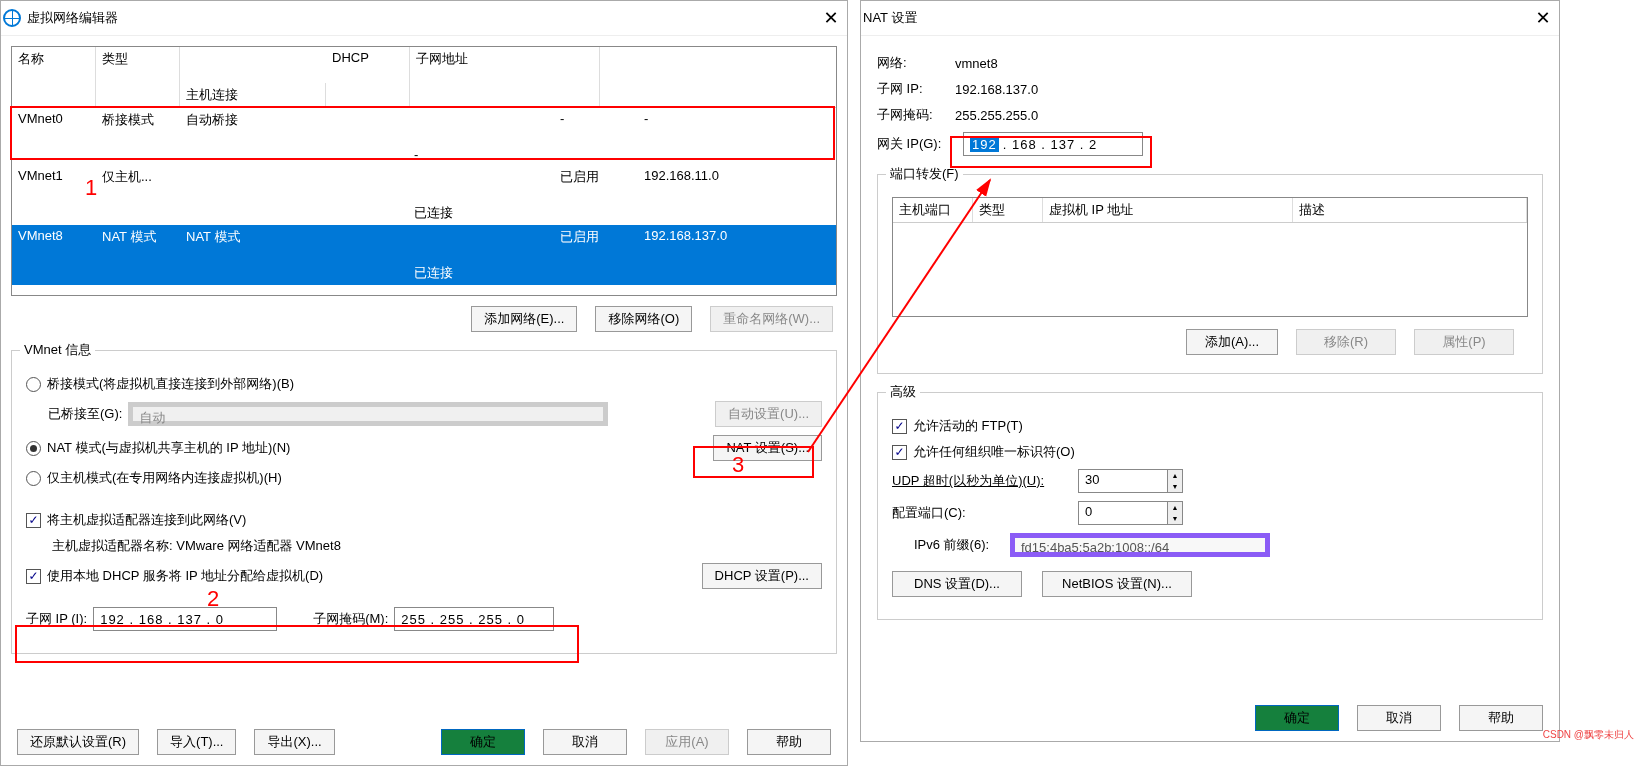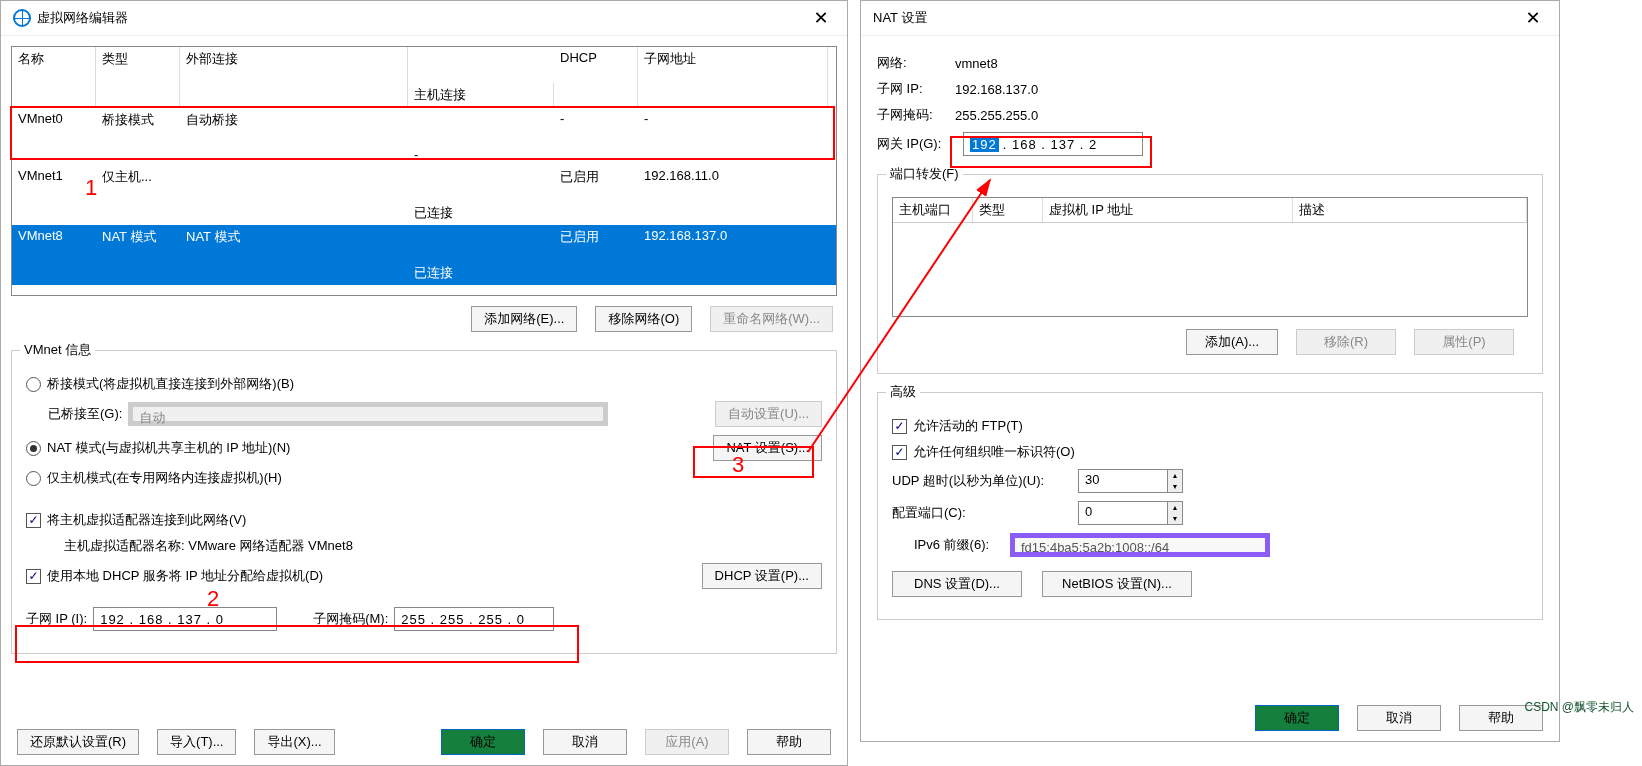--- a/index.html
+++ b/index.html
@@ -1,19 +1,19 @@
 <!DOCTYPE html>
 <html><head>
 <meta charset="utf-8">
 <style>
   * { box-sizing: border-box; font-family: "Microsoft YaHei", "Segoe UI", sans-serif; font-size: 13px; }
   body { margin: 0; background: #fff; width: 1642px; height: 766px; position: relative; }
   .dialog-l { position: absolute; left: 0; top: 0; width: 848px; height: 766px; border: 1px solid #aaa; background: #fff; }
   .dialog-r { position: absolute; left: 860px; top: 0; width: 700px; height: 742px; border: 1px solid #aaa; background: #fff; }
-  .titlebar { display: flex; align-items: center; justify-content: space-between; padding: 6px 12px; border-bottom: 1px solid #eee; }
+  .titlebar { display: flex; align-items: center; justify-content: space-between; padding: 6px 2px; border-bottom: 1px solid #eee; }
   .titlebar-left { display: flex; align-items: center; gap: 6px; }
   .globe-icon { width: 18px; height: 18px; border: 2px solid #0078d7; border-radius: 50%; position: relative; }
   .globe-icon::before { content: ""; position: absolute; left: 0; right: 0; top: 50%; height: 0; border-top: 1.5px solid #0078d7; }
   .globe-icon::after { content: ""; position: absolute; top: 0; bottom: 0; left: 50%; width: 0; border-left: 1.5px solid #0078d7; }
   .title-x { font-size: 18px; width: 28px; text-align: center; cursor: pointer; }
   .tbl { width: calc(100% - 20px); margin: 10px; border: 1px solid #888; height: 250px; position: relative; background: #fff; }
   .tbl-head, .tbl-row { display: flex; }
   .tbl-head > div, .tbl-row > div { padding: 3px 6px; white-space: nowrap; overflow: hidden; }
   .c-name { width: 84px; } .c-type { width: 84px; } .c-ext{ width:228px; } .c-host{ width:146px;margin-top:36px;} .c-dhcp{ width:84px;} .c-sub{ width:190px;}
   .tbl-head { border-bottom: 1px solid #ccc; }
@@ -39,40 +39,39 @@
   .spin .num { border:1px solid #888; height:24px; width:90px; padding:2px 6px; }
   .spin .arrows { display:flex; flex-direction:column; border:1px solid #888; border-left:none; }
   .spin .arrows div { flex:1; font-size:7px; width:14px; display:flex; align-items:center; justify-content:center; background:#eee; }
   label { display:inline; }
   .bot-row { position:absolute; bottom:10px; left:0; right:0; display:flex; gap:18px; padding:0 16px; align-items:center; }
   .bot-row .spacer { flex:1; }
   .fwd-tbl { border:1px solid #888; height:120px; margin-top:6px; }
   .fwd-head { display:flex; border-bottom:1px solid #ccc; }
   .fwd-head > div { padding:3px 6px; border-right:1px solid #ddd; }
   .fh1{width:80px;} .fh2{width:70px;} .fh3{width:250px;} .fh4{flex:1;}
-  .watermark { position:absolute; right:8px; bottom:50px; color:#14532d; font-size:12px; pointer-events:none; }
+  .watermark { position:absolute; right:8px; bottom:24px; color:#ef4444; font-size:10px; pointer-events:none; }
   svg.arrow { position:absolute; pointer-events:none; }
 </style>
 </head>
 <body>
 
 <div class="dialog-l">
   <div class="titlebar">
     <div class="titlebar-left">
       <span class="globe-icon"></span>
       <span>虚拟网络编辑器</span>
     </div>
     <span class="title-x">✕</span>
   </div>
 
   <div class="tbl">
     <div class="tbl-head">
       <div class="c-name">名称</div>
       <div class="c-type">类型</div>
-      <div class="c-ext">外部连接</div>
       <div class="c-host">主机连接</div>
       <div class="c-dhcp">DHCP</div>
       <div class="c-sub">子网地址</div>
     </div>
     <div class="tbl-row">
       <div class="c-name">VMnet0</div>
         <div class="c-type">桥接模式</div>
         <div class="c-ext">自动桥接</div>
         <div class="c-host">-</div>
         <div class="c-dhcp">-</div>
@@ -120,21 +119,21 @@
     </div>
     <div class="row">
       <span class="radio"></span>
       <label>仅主机模式(在专用网络内连接虚拟机)(H)</label>
     </div>
     <div style="height:8px;"></div>
     <div class="row">
       <span class="check sel"></span>
       <label>将主机虚拟适配器连接到此网络(V)</label>
     </div>
-    <div class="row" style="margin-left:38px;">
+    <div class="row" style="margin-left:26px;">
       <label>主机虚拟适配器名称: VMware 网络适配器 VMnet8</label>
     </div>
     <div class="row">
       <span class="check sel"></span>
       <label>使用本地 DHCP 服务将 IP 地址分配给虚拟机(D)</label>
       <span class="btn" style="margin-left:auto;">DHCP 设置(P)...</span>
     </div>
     <div class="row" style="margin-top:18px;">
       <label>子网 IP (I):</label>
       <span class="ip-in" style="width:184px;">192 . 168 . 137 .  0</span>
@@ -203,21 +202,21 @@
       <span class="group-title">高级</span>
       <div class="row">
           <span class="check sel"></span>
           <label>允许活动的 FTP(T)</label>
         </div>
       <div class="row">
           <span class="check sel"></span>
           <label>允许任何组织唯一标识符(O)</label>
         </div>
       <div class="row">
-        <label style="width:180px;">UDP 超时(以秒为单位)(U):</label>
+        <label style="width:180px;text-decoration:underline;">UDP 超时(以秒为单位)(U):</label>
         <span class="spin">
             <span class="num">30</span>
             <span class="arrows">
               <div>▲</div>
               <div>▼</div>
             </span>
           </span>
       </div>
       <div class="row">
         <label style="width:180px;">配置端口(C):</label>

